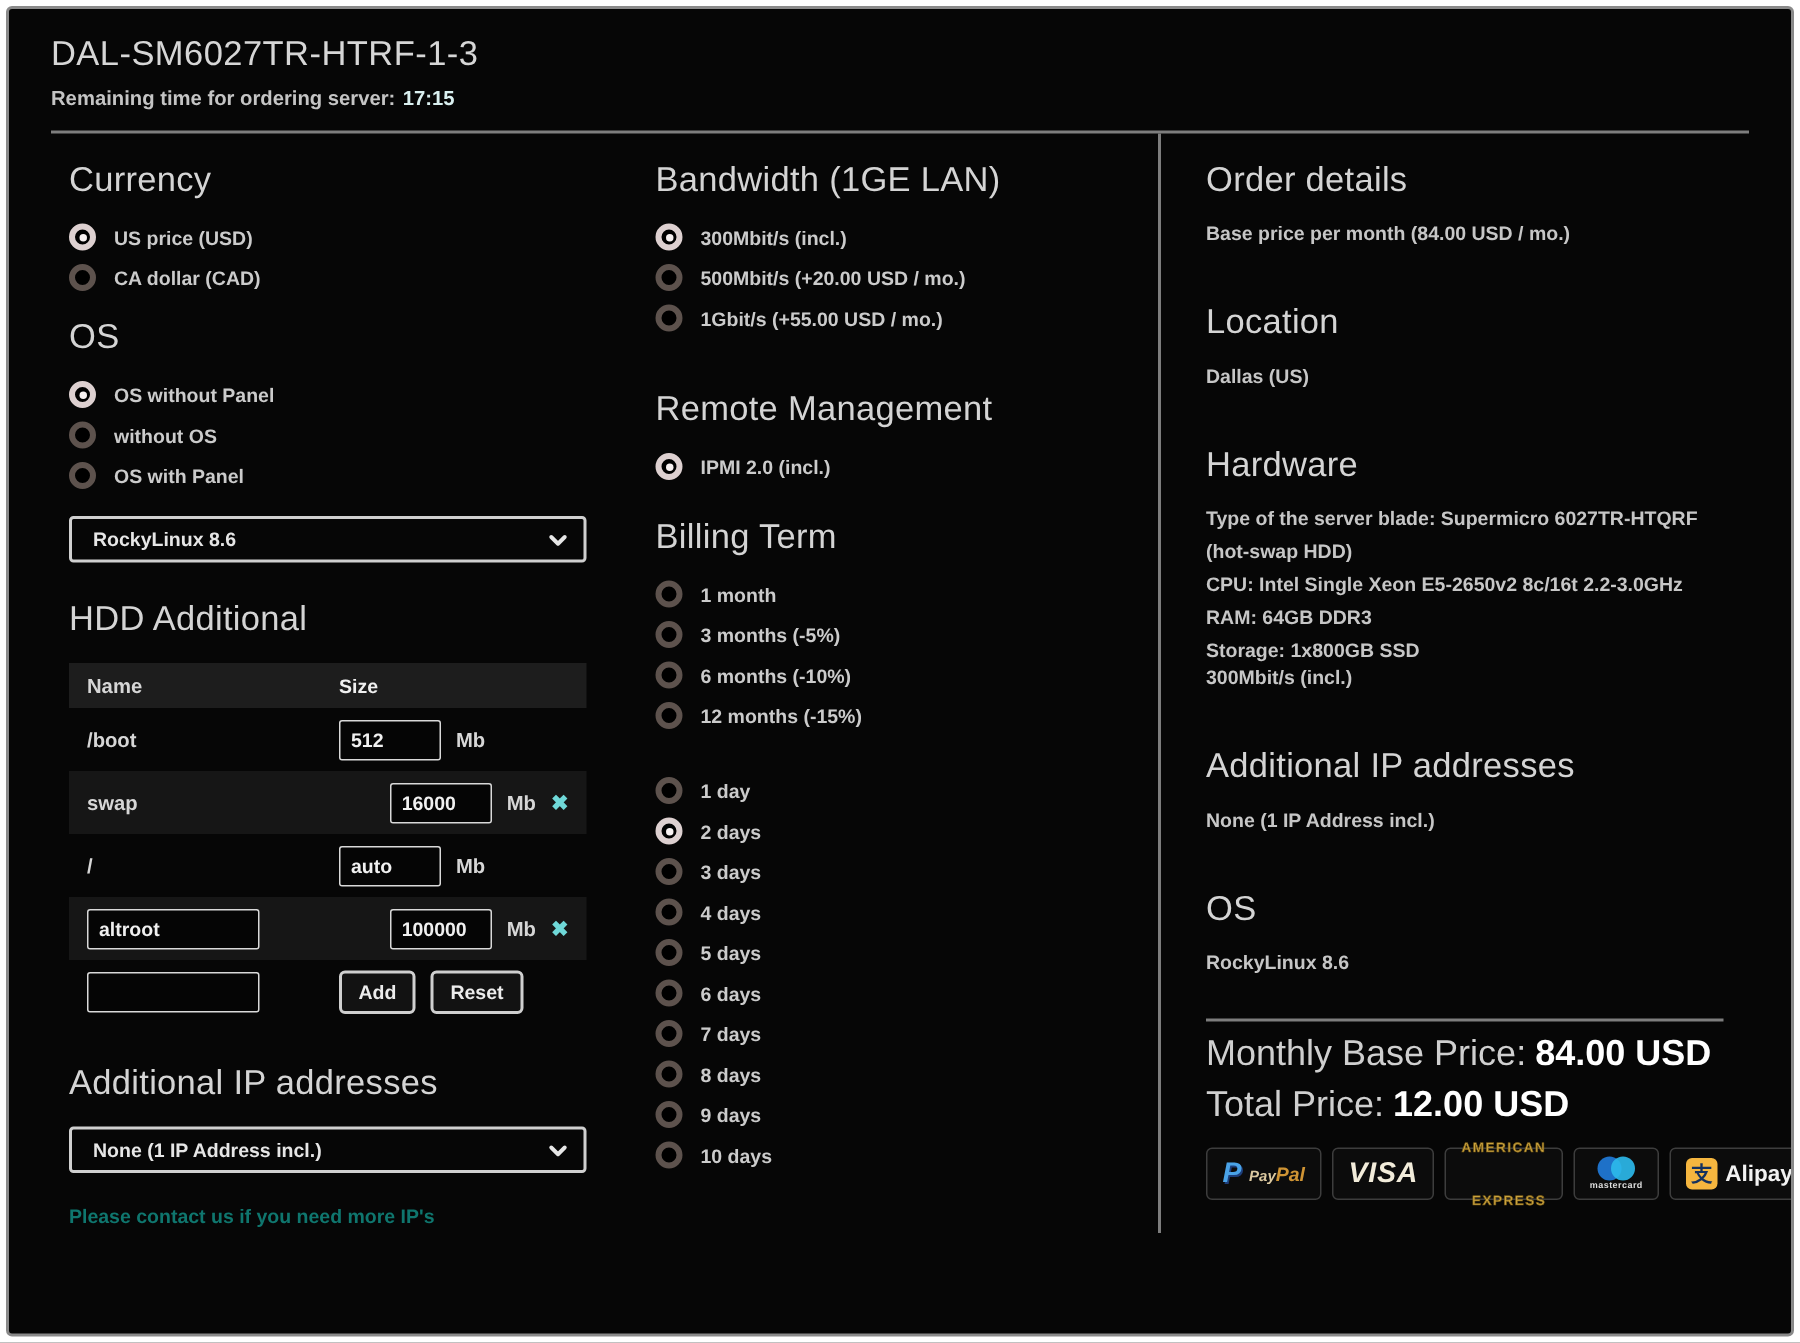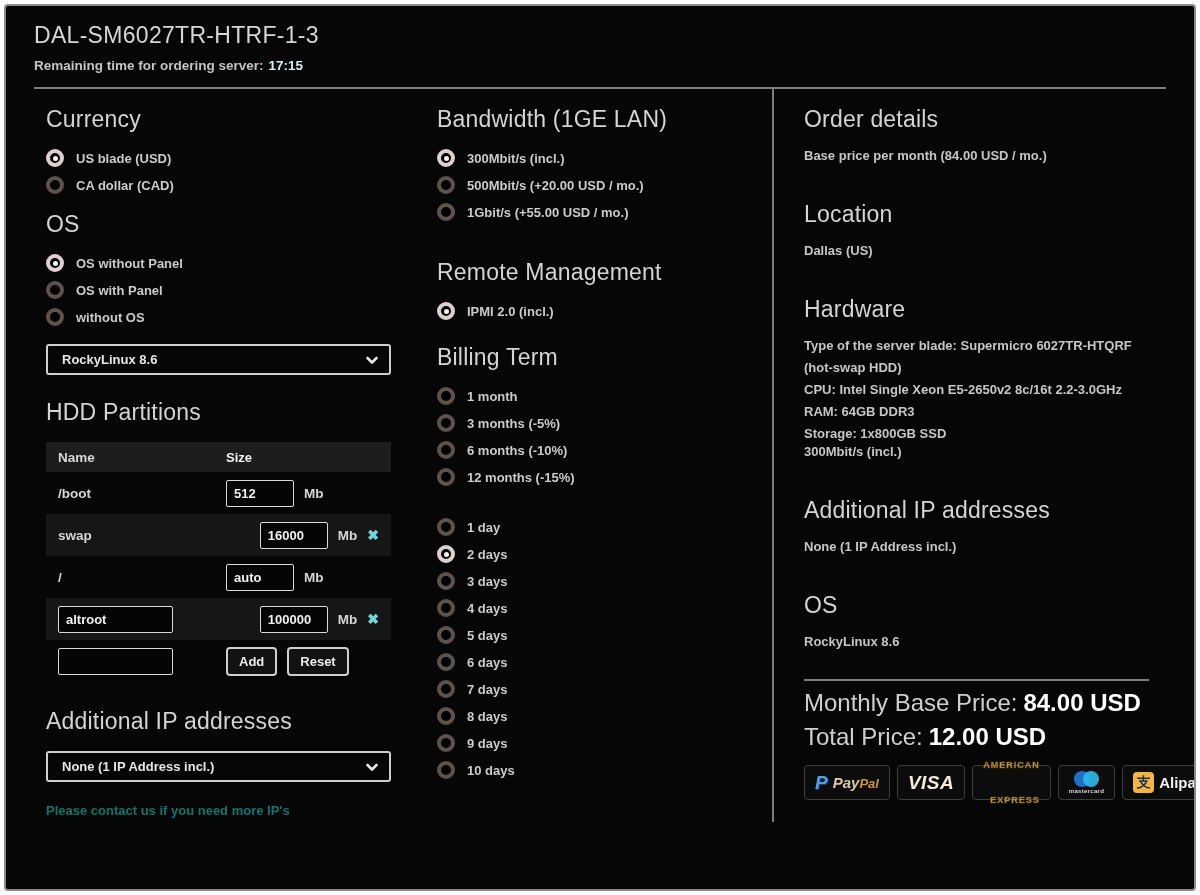--- a/index.html
+++ b/index.html
@@ -68,21 +68,21 @@
   .rtext { font-size:13px; font-weight:700; color:#c6c6c6; line-height:22px; margin-top:-4px; }
   .price-rule { border:none; border-top:2px solid #7d7d7d; width:345px; margin:26px 0 8px 0; }
   .price-line { font-size:24px; font-weight:400; color:#cfcfcf; margin-top:6px; }
   .price-line b { color:#ffffff; font-weight:700; margin-left:6px; }
   .paybar { display:flex; gap:7px; margin-top:14px; }
   .paybadge {
     height:35px; background:#0c0c0c; border:1px solid #3d3d3d; border-radius:4px;
     display:flex; align-items:center; justify-content:center; padding:0 10px; gap:5px;
   }
   .pp-p { font-size:19px; font-weight:800; font-style:italic; color:#4aa3e8; text-shadow:1px 1px 0 #1d3e7a; }
-  .pp-pay { font-size:15px; font-weight:800; font-style:italic; color:#dcc9a0; }
+  .pp-pay { font-size:10px; font-weight:800; font-style:italic; color:#dcc9a0; }
   .pp-pal { font-size:13px; font-weight:800; font-style:italic; color:#cf9434; }
   .visa-txt { font-size:19px; font-weight:800; font-style:italic; color:#f2ecda; letter-spacing:.5px; }
   .amex { display:flex; flex-direction:column; align-items:flex-end; line-height:10px;gap:25px; }
   .amex span { font-size:9px; font-weight:800; color:#c9a23f; letter-spacing:1px; -webkit-text-stroke:.4px #7a5c14; }
   .mc { display:flex; flex-direction:column; align-items:center; }
   .mc-circles { display:flex; }
   .mc-c { width:16px; height:16px; border-radius:50%; }
   .mc-c.l { background:#1e71c8; }
   .mc-c.r { background:#2cb9ea; margin-left:-7px; opacity:.92; }
   .mc-word { font-size:6px; font-weight:700; color:#dddddd; margin-top:1px; letter-spacing:.3px; }
@@ -103,52 +103,52 @@
   </div>
   <hr class="rule">
 
   <div class="main">
 
     <div class="col-left">
       <h2 class="sec">Currency</h2>
       <div>
           <div class="radio-row">
             <span class="radio sel"></span>
-            <span class="radio-label">US blade (USD)</span>
+            <span class="radio-label">US price (USD)</span>
           </div>
           <div class="radio-row">
             <span class="radio"></span>
             <span class="radio-label">CA dollar (CAD)</span>
           </div>
         </div>
 
       <h2 class="sec">OS</h2>
       <div>
           <div class="radio-row">
             <span class="radio sel"></span>
             <span class="radio-label">OS without Panel</span>
           </div>
           <div class="radio-row">
             <span class="radio"></span>
+            <span class="radio-label">without OS</span>
+          </div>
+          <div class="radio-row">
+            <span class="radio"></span>
             <span class="radio-label">OS with Panel</span>
-          </div>
-          <div class="radio-row">
-            <span class="radio"></span>
-            <span class="radio-label">without OS</span>
           </div>
         </div>
 
       <div class="selectbox" style="margin-top:18px;">
         <span class="sel-val">RockyLinux 8.6</span>
         <svg class="chev" viewBox="0 0 14 14">
             <path d="M2.5 5 L7 9.5 L11.5 5" fill="none" stroke="#e6e6e6" stroke-width="2.6" stroke-linecap="round" stroke-linejoin="round"></path>
           </svg>
       </div>
 
-      <h2 class="sec" style="margin-top:24px;">HDD Partitions</h2>
+      <h2 class="sec" style="margin-top:24px;">HDD Additional</h2>
       <div class="ptable">
         <div class="prow head">
           <span class="pc-name">Name</span>
           <span style="font-weight:700;">Size</span>
         </div>
         <div id="part-rows">
             <div class="prow">
               <span class="pc-name">/boot</span>
               <span class="pc-size">
                 <input class="tin size" value="512" style="">

